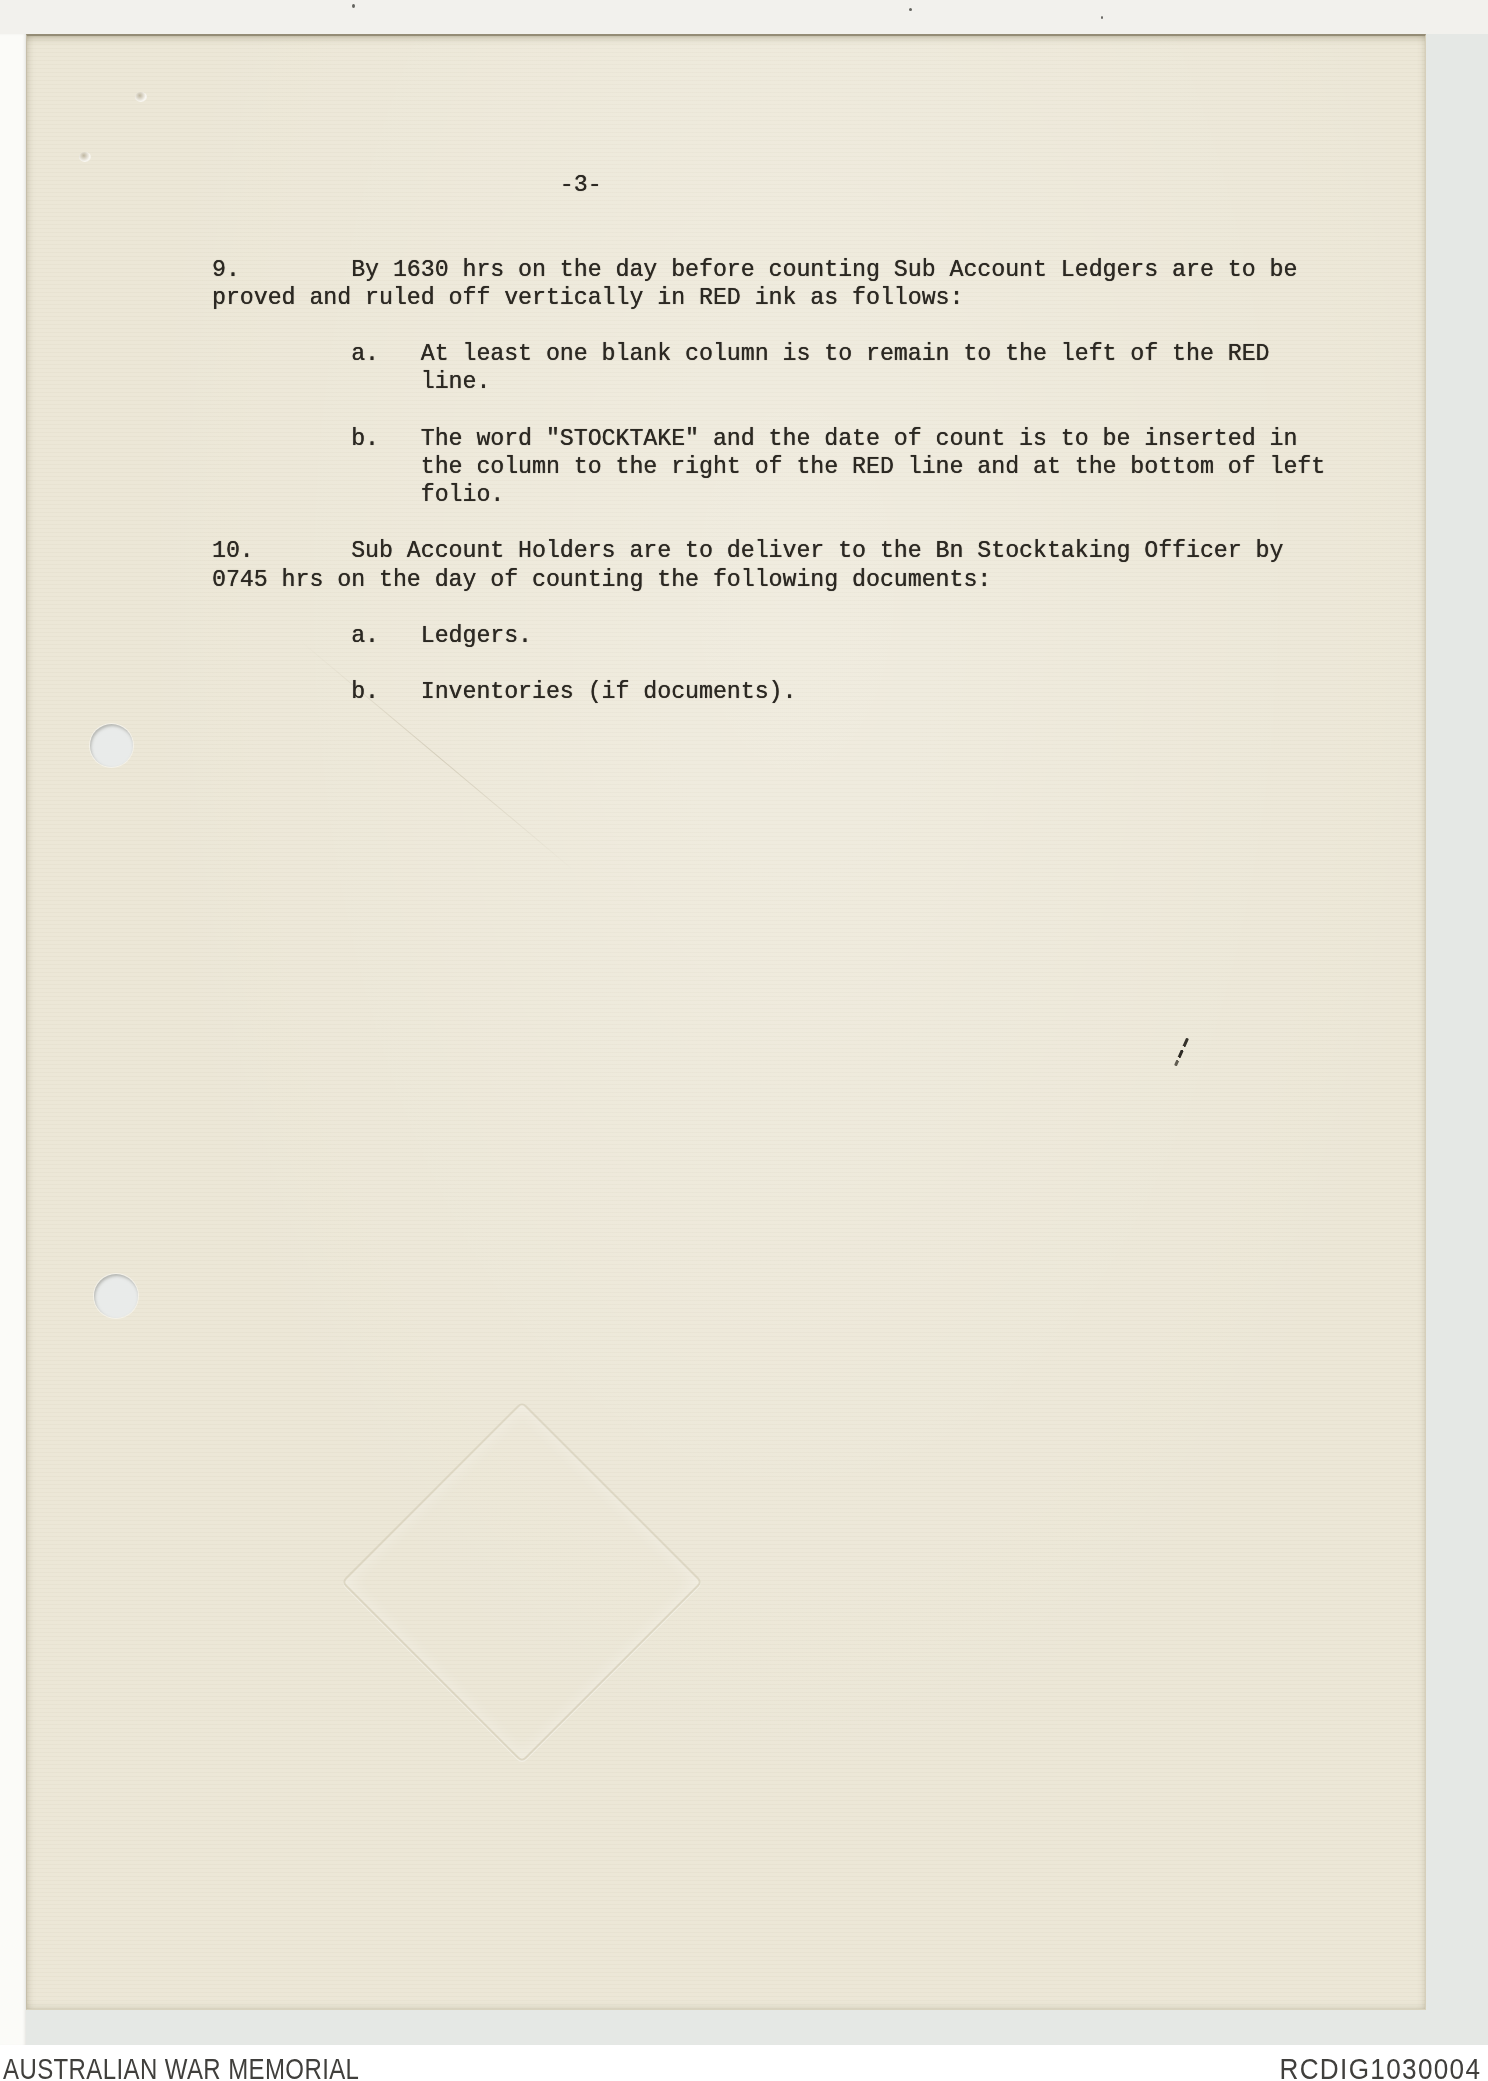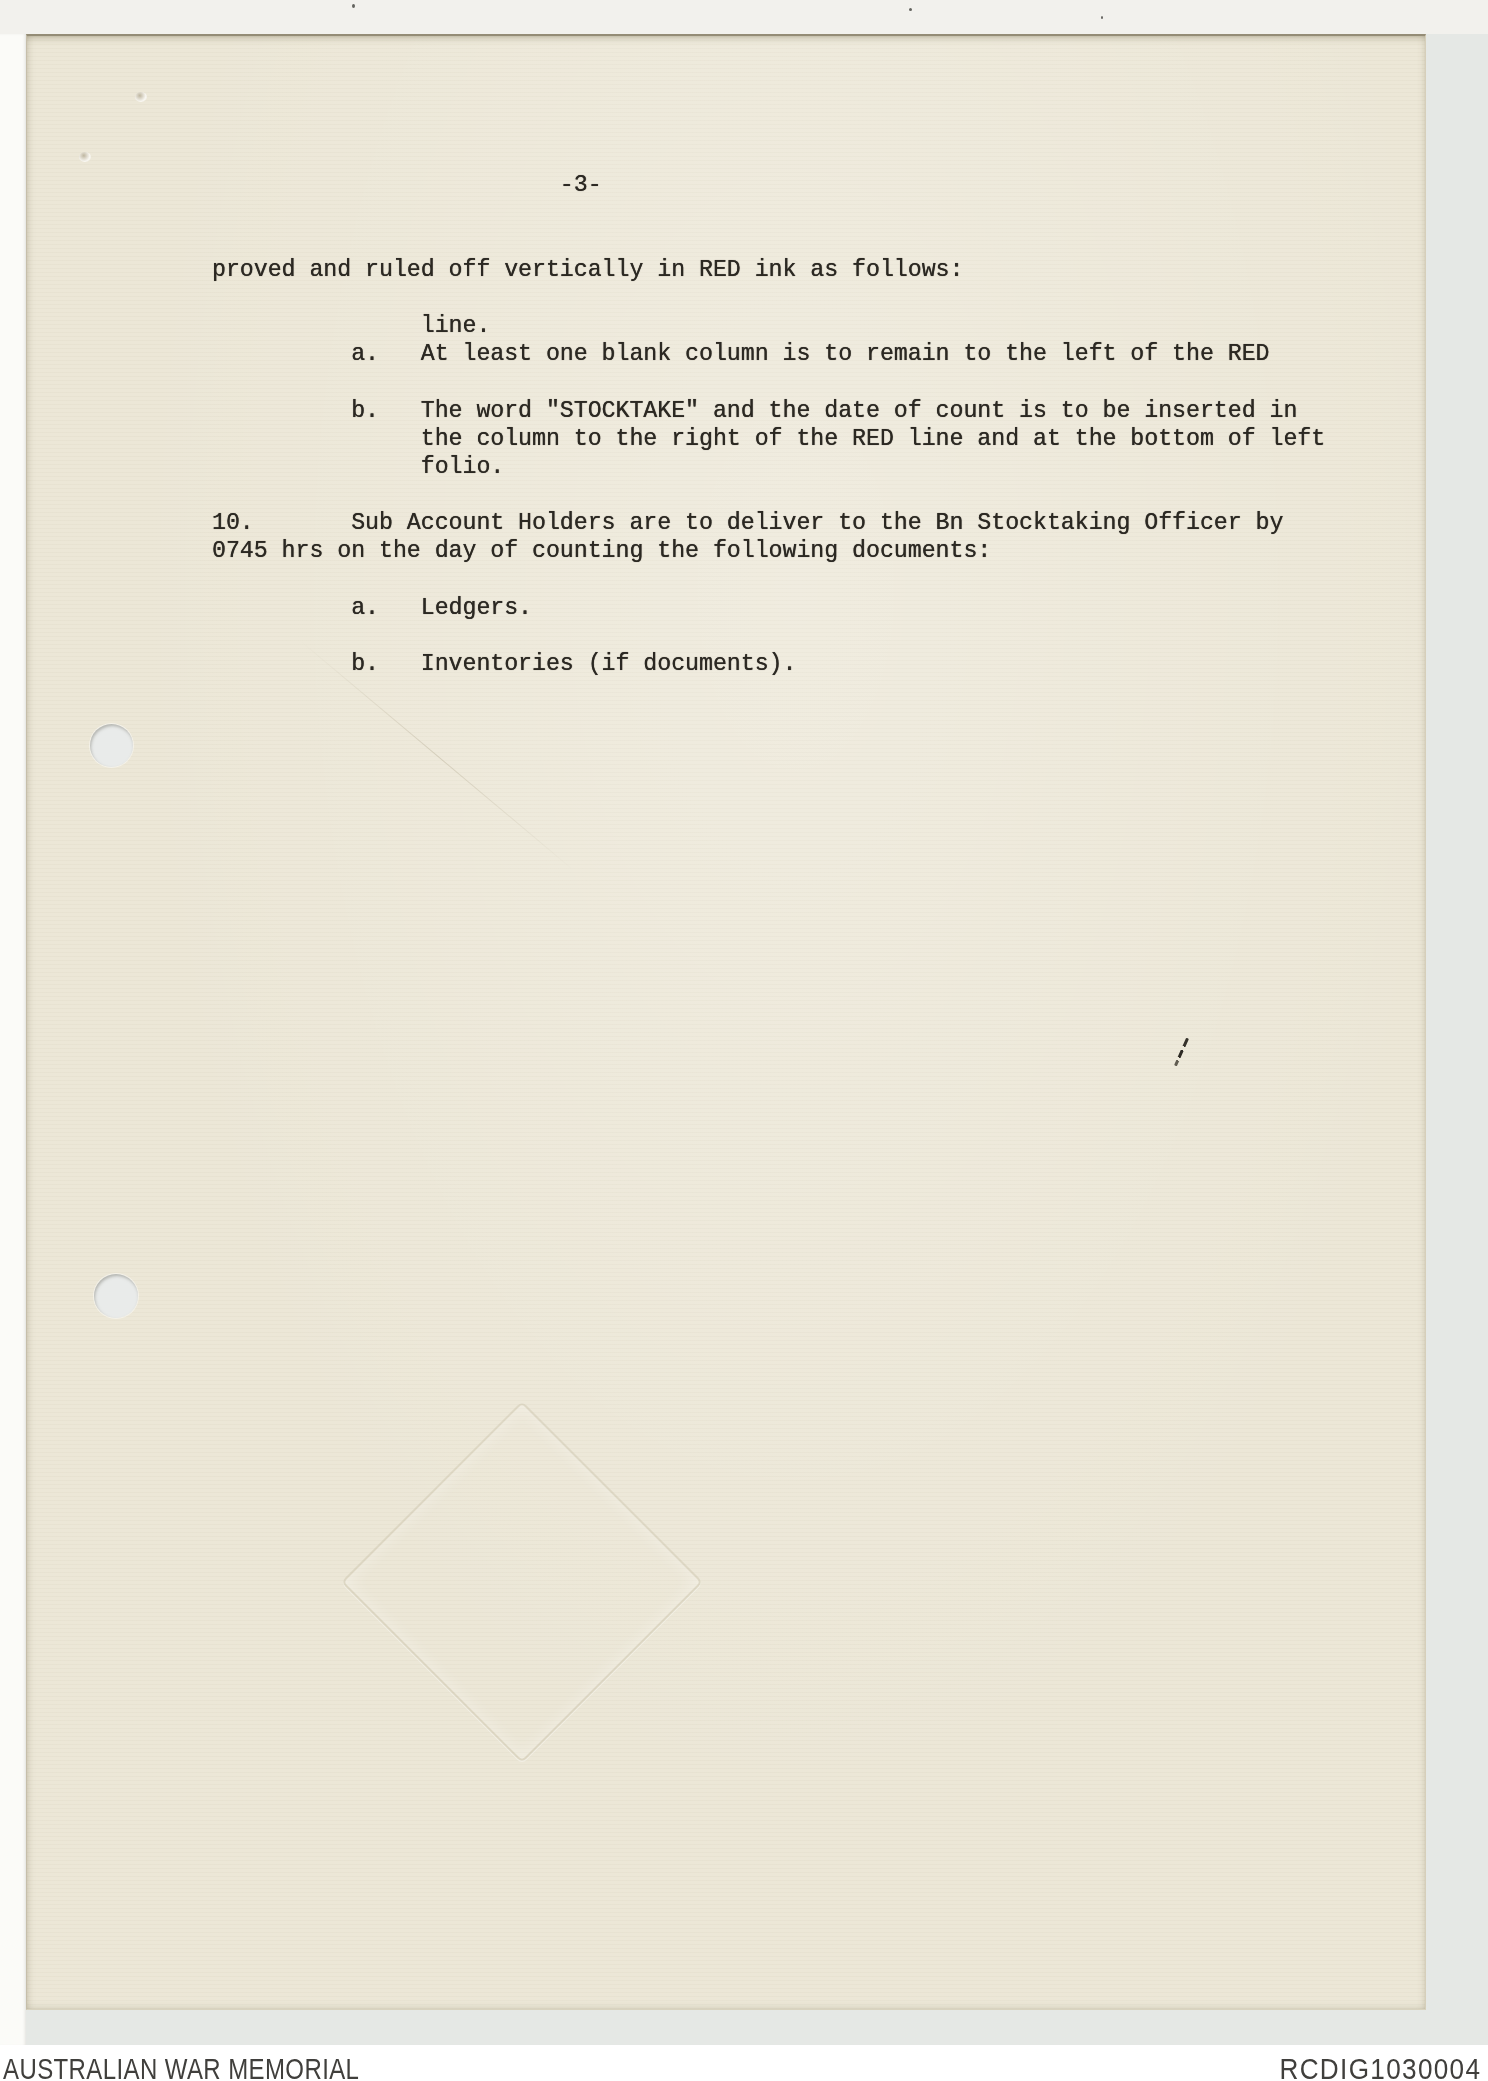--- a/index.html
+++ b/index.html
@@ -134,24 +134,25 @@
 
     <div class="hole hole-top"></div>
     <div class="hole hole-bottom"></div>
 
     <div class="pen-mark"></div>
 
     <div class="typed">
         <div class="line">                         -3-</div>
         <div class="line"></div>
         <div class="line"></div>
+        <div class="line">9.        By 1630 hrs on the day before counting Sub Account Ledgers are to be</div>
         <div class="line">proved and ruled off vertically in RED ink as follows:</div>
         <div class="line"></div>
+        <div class="line">          a.   At least one blank column is to remain to the left of the RED</div>
         <div class="line">               line.</div>
-        <div class="line">          a.   At least one blank column is to remain to the left of the RED</div>
         <div class="line"></div>
         <div class="line">          b.   The word "STOCKTAKE" and the date of count is to be inserted in</div>
         <div class="line">               the column to the right of the RED line and at the bottom of left</div>
         <div class="line">               folio.</div>
         <div class="line"></div>
         <div class="line">10.       Sub Account Holders are to deliver to the Bn Stocktaking Officer by</div>
         <div class="line">0745 hrs on the day of counting the following documents:</div>
         <div class="line"></div>
         <div class="line">          a.   Ledgers.</div>
         <div class="line"></div>

